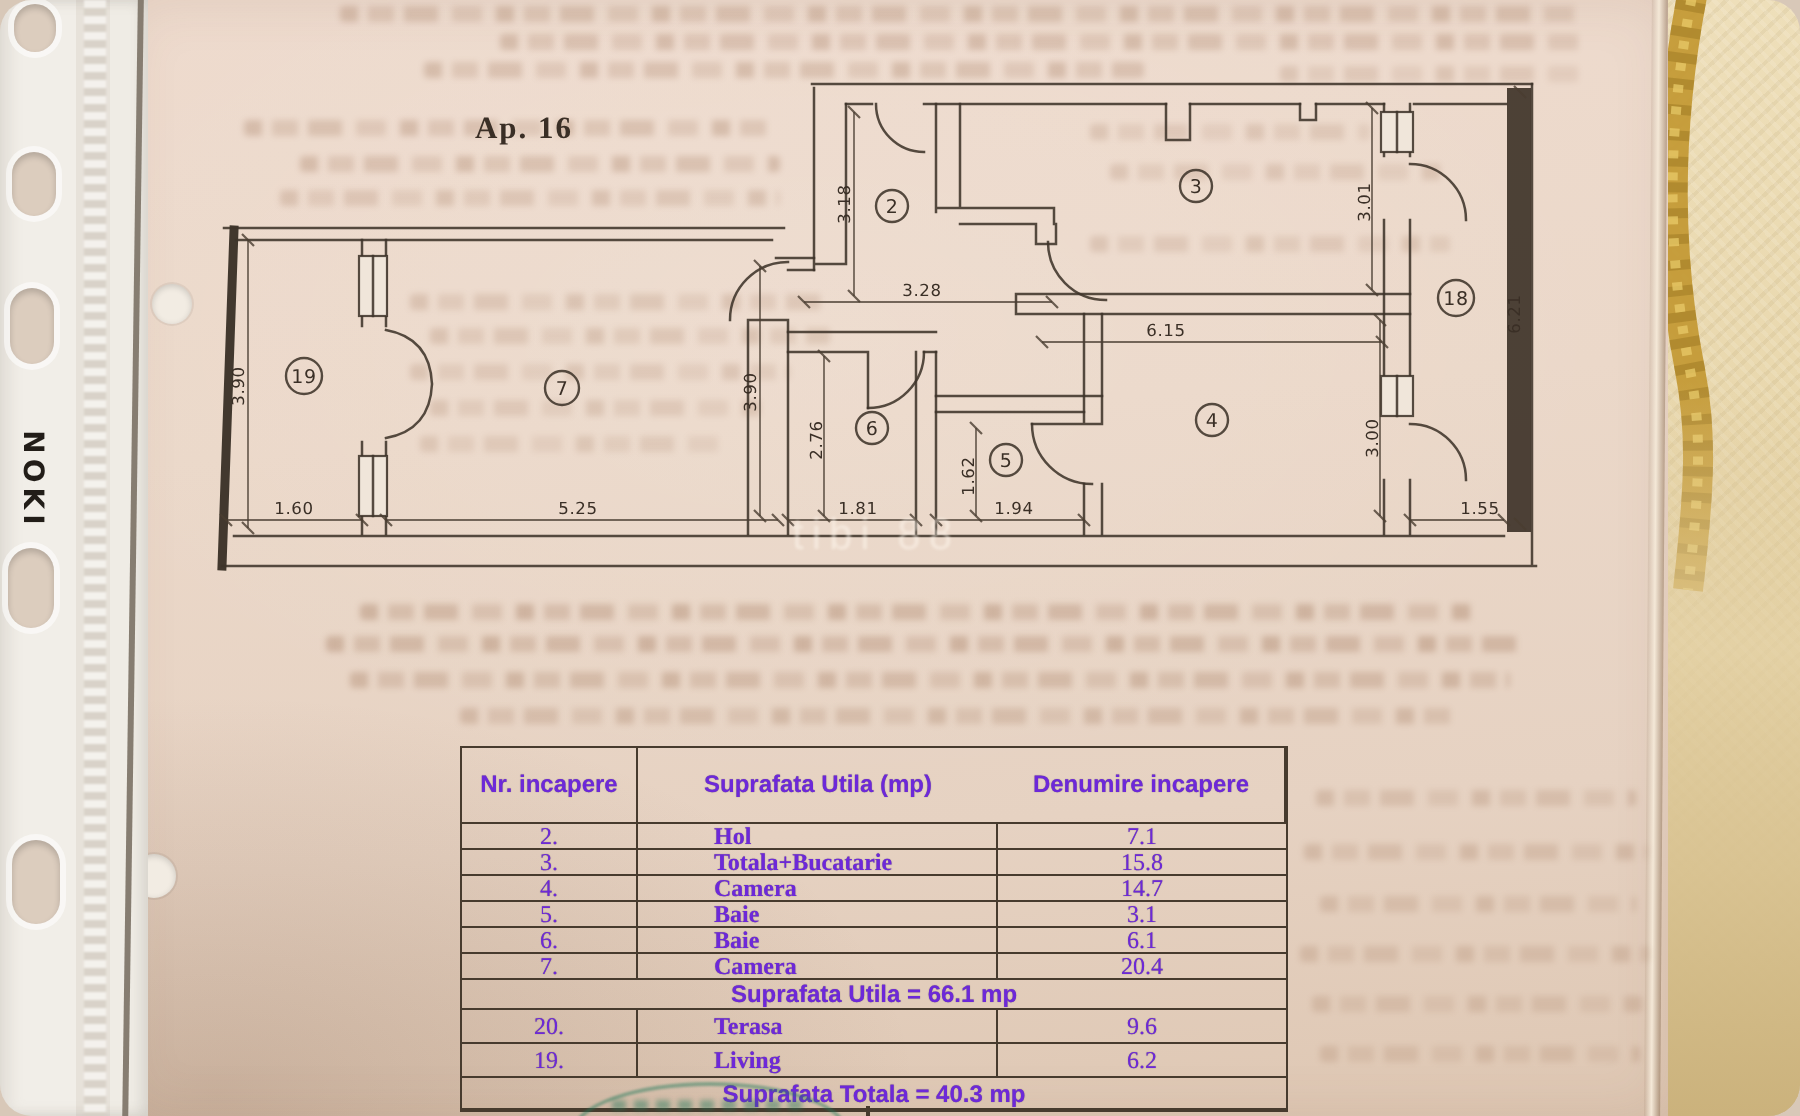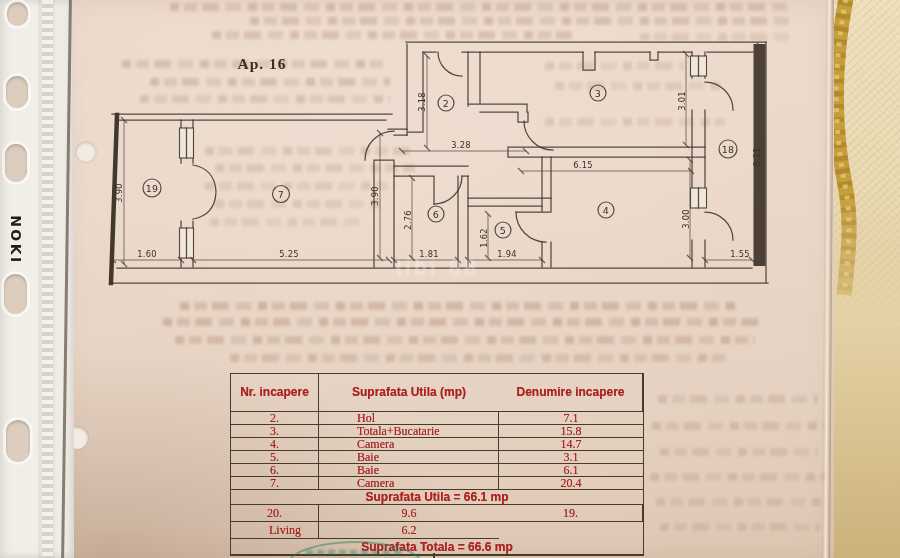--- a/index.html
+++ b/index.html
@@ -1,17 +1,17 @@
 <!DOCTYPE html>
 <html><head>
 <meta charset="utf-8">
 <style>
   html,body{margin:0;padding:0;}
   body{width:900px;height:558px;overflow:hidden;font-family:"Liberation Sans",sans-serif;background:#d8c8b8;}
-  .photo{position:relative;width:900px;height:558px;overflow:hidden;}
+  .photo{position:relative;width:900px;height:558px;overflow:hidden;border-radius:16px;}
 
   
   .fabric{position:absolute;right:0;top:0;width:78px;height:558px;z-index:0;
     background:
       repeating-linear-gradient(47deg, rgba(255,255,255,.10) 0 2px, rgba(0,0,0,0) 2px 5px),
       repeating-linear-gradient(-43deg, rgba(120,95,40,.07) 0 2px, rgba(0,0,0,0) 2px 6px),
       linear-gradient(180deg,#eedfba 0%,#e9d8ae 35%,#ddc795 65%,#cbb27c 100%);}
   .fabric svg{position:absolute;left:0;top:0;}
   .fabric .fade{position:absolute;left:0;top:0;width:100%;height:100%;
     background:linear-gradient(180deg,rgba(233,216,174,0) 34%,rgba(229,211,168,.75) 58%,rgba(217,195,146,.95) 78%,rgba(203,178,124,1) 100%);}
@@ -59,27 +59,27 @@
   .solidwall{fill:#3b3026;fill-opacity:.9;}
 
   
   .watermark{position:absolute;left:396px;top:256px;z-index:4;font:400 21px "Liberation Sans",sans-serif;
     color:rgba(255,248,238,.55);letter-spacing:4px;filter:blur(.8px);transform:scaleY(1.05);}
 
   
   .apt-table{position:absolute;left:230px;top:373px;z-index:3;display:grid;
     grid-template-columns:88px 180px 144px;
     grid-template-rows:38px 13px 13px 13px 13px 13px 13px 15px 17px 17px 16px;
-    border:1.9px solid #473b2e;color:#b91c1c;text-shadow:0 0 .5px rgba(46,40,35,.55);}
+    border:1.9px solid #473b2e;color:#6d28d9;text-shadow:0 0 .5px rgba(46,40,35,.55);}
   .apt-table .c{border-right:1.4px solid #473b2e;border-bottom:1.3px solid #473b2e;
     overflow:hidden;display:flex;align-items:center;justify-content:center;
     font:400 12px "Liberation Serif",serif;line-height:11px;}
   .apt-table .last{border-right:none;}
   .apt-table .hd{font:700 12px "Liberation Sans",sans-serif;line-height:12.5px;text-align:center;border-bottom:1.9px solid #473b2e;}
-  .apt-table .nm{justify-content:flex-start;padding-left:38px;}
+  .apt-table .nm{justify-content:flex-start;padding-left:38px;font-weight:bold;}
   .apt-table .merge{grid-column:1/-1;border-right:none;font:700 12px "Liberation Sans",sans-serif;text-align:right;}
   .table-tick{position:absolute;left:433px;top:553px;width:1.6px;height:5px;background:#473b2e;z-index:3;}
 
   
   .stamp{position:absolute;left:286px;top:541px;width:134px;height:46px;z-index:4;
     border:2px solid rgba(30,122,92,.45);border-radius:50%;filter:blur(.6px);}
   .stamp .ink{position:absolute;left:18px;top:7px;width:96px;height:5px;filter:blur(1.4px);opacity:.55;
     background:repeating-linear-gradient(90deg,rgba(28,118,88,.8) 0 7px,rgba(28,118,88,0) 7px 11px);}
 </style>
 </head>
@@ -264,27 +264,28 @@
     <div class="c nm">Baie</div>
     <div class="c last">6.1</div>
 
     <div class="c">7.</div>
     <div class="c nm">Camera</div>
     <div class="c last">20.4</div>
 
     <div class="c merge">Suprafata Utila = 66.1 mp</div>
 
     <div class="c">20.</div>
+    <div class="c nm">Terasa</div>
     <div class="c last">9.6</div>
 
     <div class="c">19.</div>
     <div class="c nm">Living</div>
     <div class="c last">6.2</div>
 
-    <div class="c merge">Suprafata Totala = 66.6 mp</div>
+    <div class="c merge">Suprafata Totala = 40.3 mp</div>
   </div>
   <div class="table-tick"></div>
 
   <div class="stamp">
     <div class="ink"></div>
   </div>
 
   <div class="sleeve">
     <div class="perforation"></div>
     <div class="shole" style="left:7px;top:2px;width:21px;height:24px;"></div>

